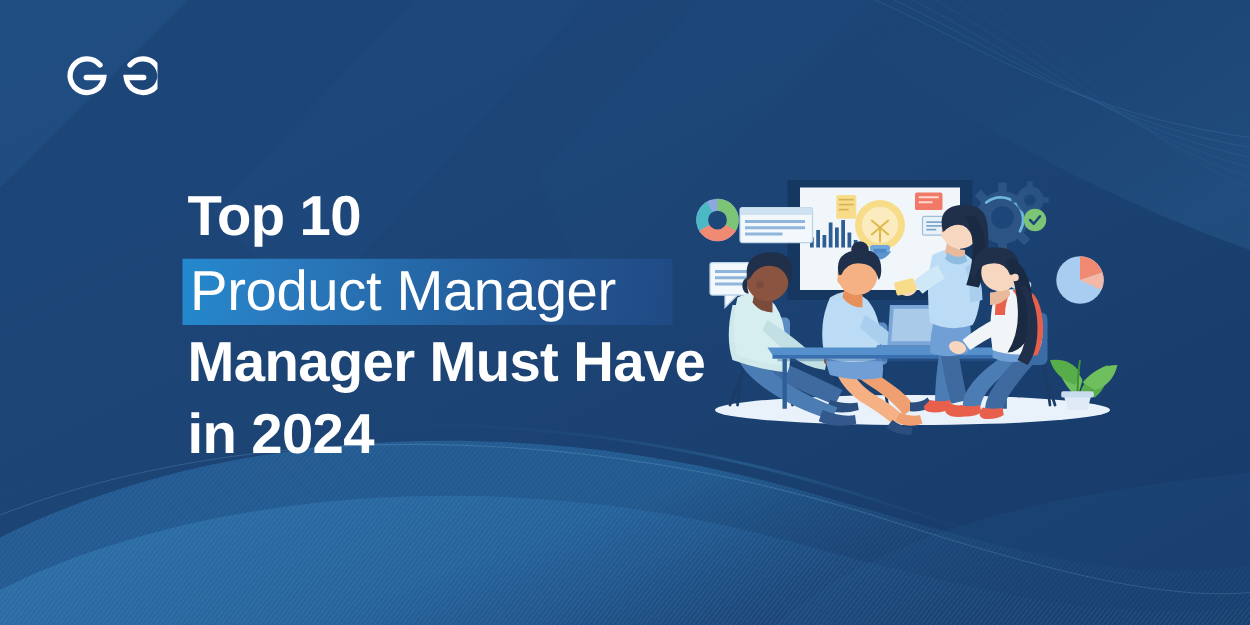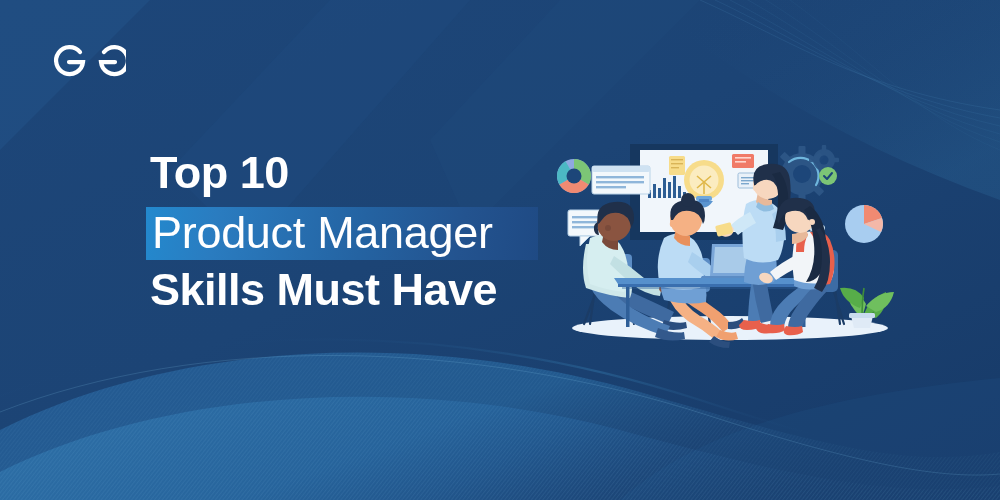--- a/index.html
+++ b/index.html
@@ -129,23 +129,26 @@
     <span class="hl-row">
       <span class="hl-line hl-bold">Top 10</span>
     </span>
 
     <span id="hl-band-wrap">
       <span id="hl-band"></span>
       <span id="hl-band-text">Product Manager</span>
     </span>
 
     <span class="hl-row">
-      <span class="hl-line hl-bold">Skills Must Have</span>
+      <span class="hl-line hl-bold">Manager Must Have</span>
     </span>
 
+    <span class="hl-row">
+      <span class="hl-line hl-bold">in 2024</span>
+    </span>
 
   </div>
 
   <div id="illustration">
     <svg viewBox="0 0 360 240" aria-label="Team meeting illustration">
       <defs>
         <clipPath id="boardClip">
             <rect x="88" y="18" width="128" height="82" rx="1"></rect>
           </clipPath>
       </defs>

